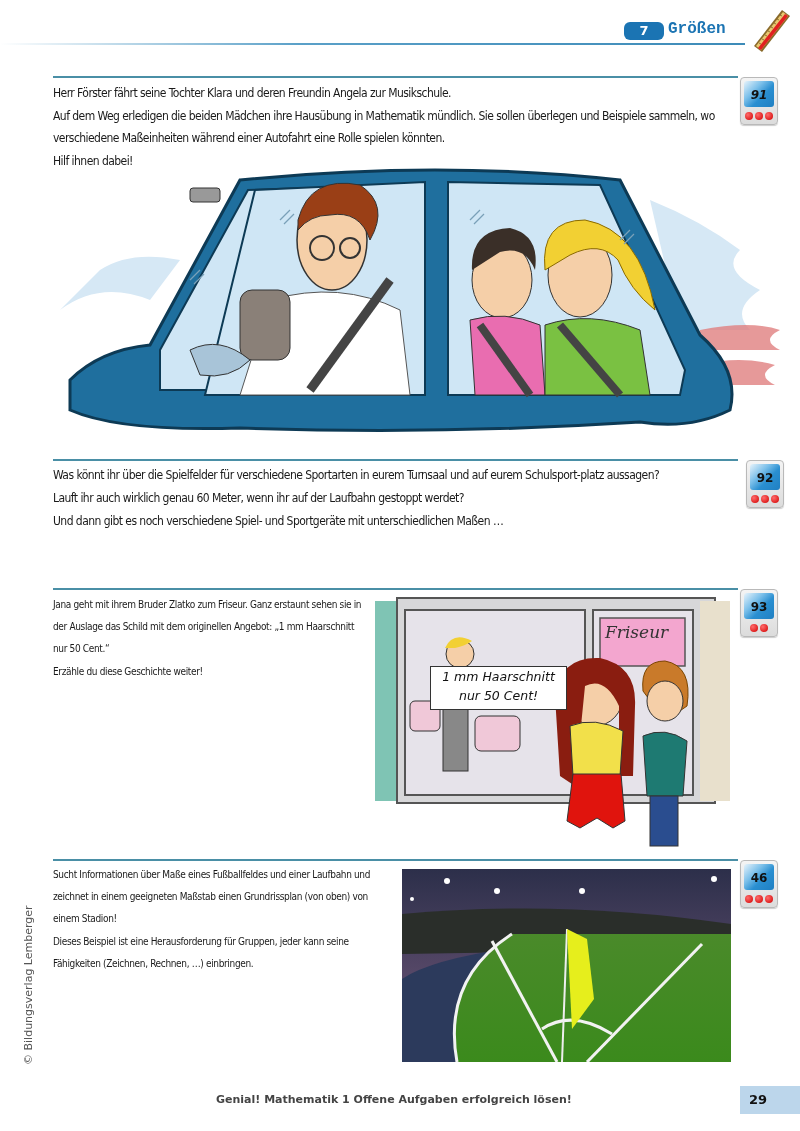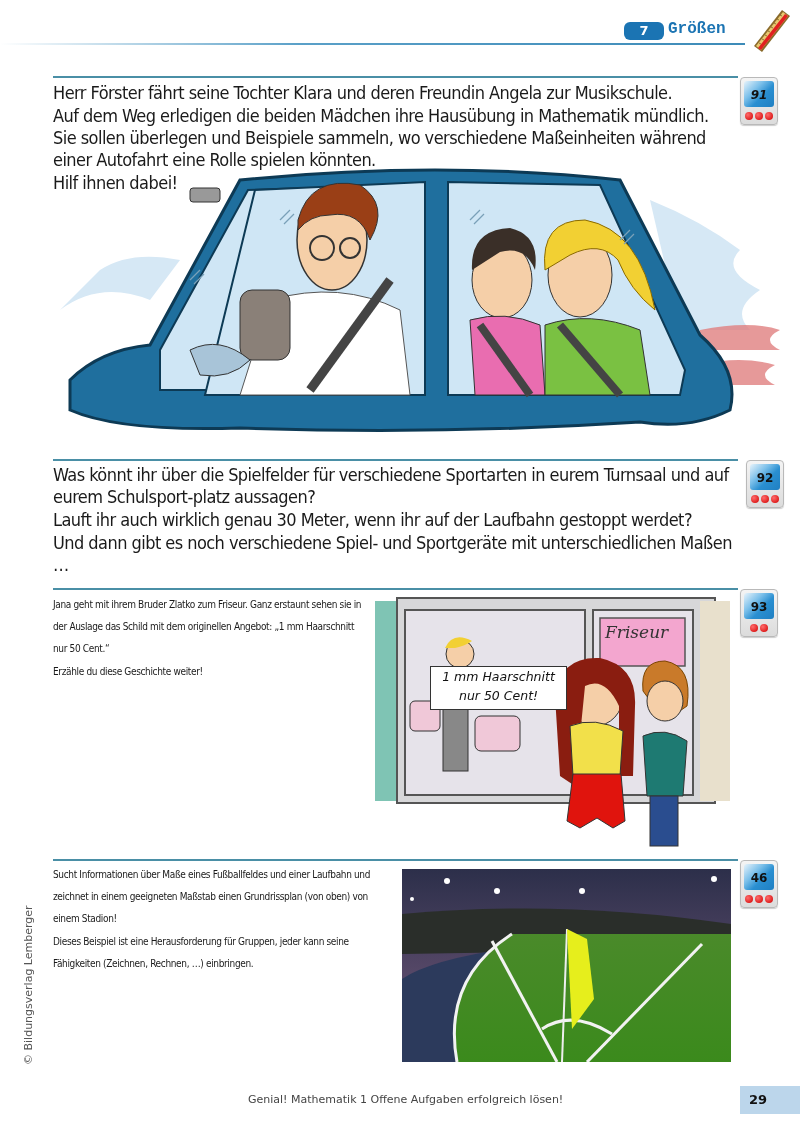--- a/index.html
+++ b/index.html
@@ -14,35 +14,35 @@
     text-align: center; line-height: 18px; }
   .chapter-title { position: absolute; left: 668px; top: 20px; font-size: 16px; font-weight: bold;
     color: #1b74b3; font-family: Liberation Mono, monospace; }
   .ruler-icon { position: absolute; left: 752px; top: 8px; width: 40px; height: 46px; }
 
   .section-rule { position: absolute; left: 53px; height: 2px; background: #4a8fa6; }
   .task-text { position: absolute; left: 53px; font-size: 10px; line-height: 22px;
     font-family: "DejaVu Sans Condensed", "DejaVu Sans", sans-serif; letter-spacing: -0.35px; }
   .task-text p { margin: 0 0 0 0; }
   .task-text p + p { margin-top: 1px; }
-  .task-text.wide { font-size: 18px; letter-spacing: -0.55px; }
+  .task-text.wide { font-size: 12px; letter-spacing: -0.55px; }
 
   .task-badge { position: absolute; width: 36px; height: 46px; border-radius: 4px;
     background: linear-gradient(#f4f4f4, #dcdcdc); border: 1px solid #b9b9b9; box-shadow: 0 1px 1px rgba(0,0,0,0.2); }
   .task-badge .num { position: absolute; left: 3px; top: 3px; width: 30px; height: 26px; border-radius: 3px;
     background: linear-gradient(135deg, #e7f3fb 0%, #7cc0ea 35%, #2a8fd1 60%, #1f7fc2 100%);
     font-weight: bold; font-size: 12px; text-align: center; line-height: 28px; color: #111; }
   .task-badge .dots { position: absolute; left: 0; right: 0; bottom: 4px; text-align: center; font-size: 0; }
   .task-badge .dot { display: inline-block; width: 8px; height: 8px; border-radius: 50%;
     background: radial-gradient(circle at 35% 35%, #ff6b6b, #d10000); margin: 0 1px; }
 
   .illus { position: absolute; overflow: hidden; }
   .copyright { position: absolute; left: 22px; top: 1065px; transform-origin: 0 0; transform: rotate(-90deg);
     font-size: 11px; color: #555; white-space: nowrap; }
-  .footer-text { position: absolute; left: 248px; top: 1093px; font-size: 11px; color: #444; }
+  .footer-text { position: absolute; left: 216px; top: 1093px; font-size: 11px; color: #444; font-weight: bold; }
   .page-number { position: absolute; left: 740px; top: 1086px; width: 60px; height: 28px; background: #bcd6eb;
     font-weight: bold; font-size: 13px; line-height: 28px; text-indent: 9px; color: #111; }
 </style>
 </head>
 <body>
 
 <div class="header-line"></div>
 <div class="chapter-badge">7</div>
 <div class="chapter-title">Größen</div>
 <svg class="ruler-icon" viewBox="0 0 40 46">
@@ -125,21 +125,21 @@
 
 <div class="section-rule" style="top:459px; width:685px;"></div>
 <div class="task-badge" style="left:746px; top:460px;">
   <div class="num">92</div>
   <div class="dots">
     <span class="dot"></span><span class="dot"></span><span class="dot"></span>
   </div>
 </div>
 <div class="task-text wide" style="top:464px; width:680px;">
   <p>Was könnt ihr über die Spielfelder für verschiedene Sportarten in eurem Turnsaal und auf eurem Schulsport-platz aussagen?</p>
-  <p>Lauft ihr auch wirklich genau 30 Meter, wenn ihr auf der Laufbahn gestoppt werdet?</p>
+  <p>Lauft ihr auch wirklich genau 60 Meter, wenn ihr auf der Laufbahn gestoppt werdet?</p>
   <p>Und dann gibt es noch verschiedene Spiel- und Sportgeräte mit unterschiedlichen Maßen …</p>
 </div>
 
 <div class="section-rule" style="top:588px; width:685px;"></div>
 <div class="task-badge" style="left:740px; top:589px;">
   <div class="num">93</div>
   <div class="dots">
     <span class="dot"></span><span class="dot"></span>
   </div>
 </div>

